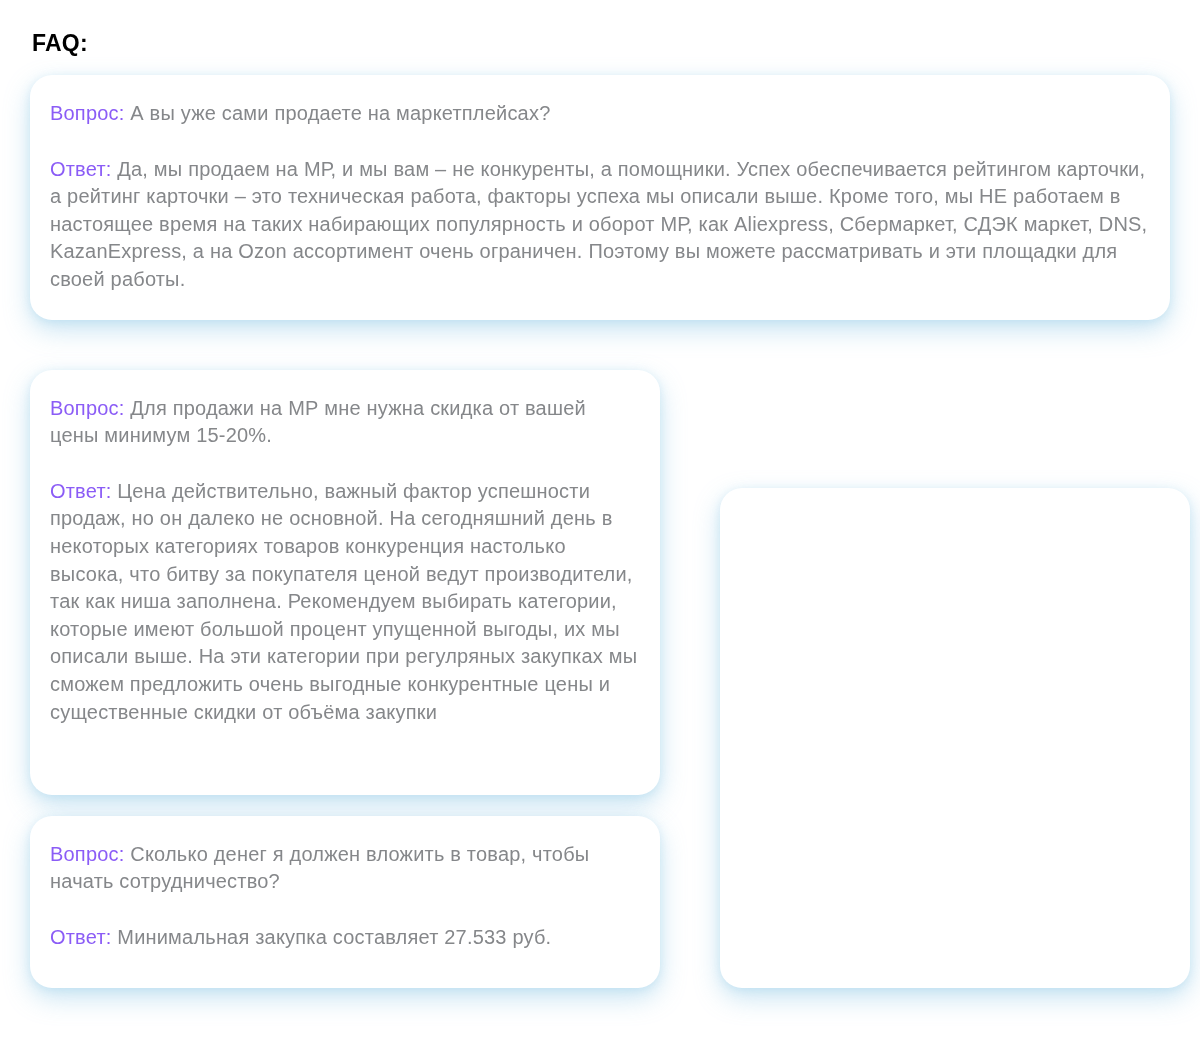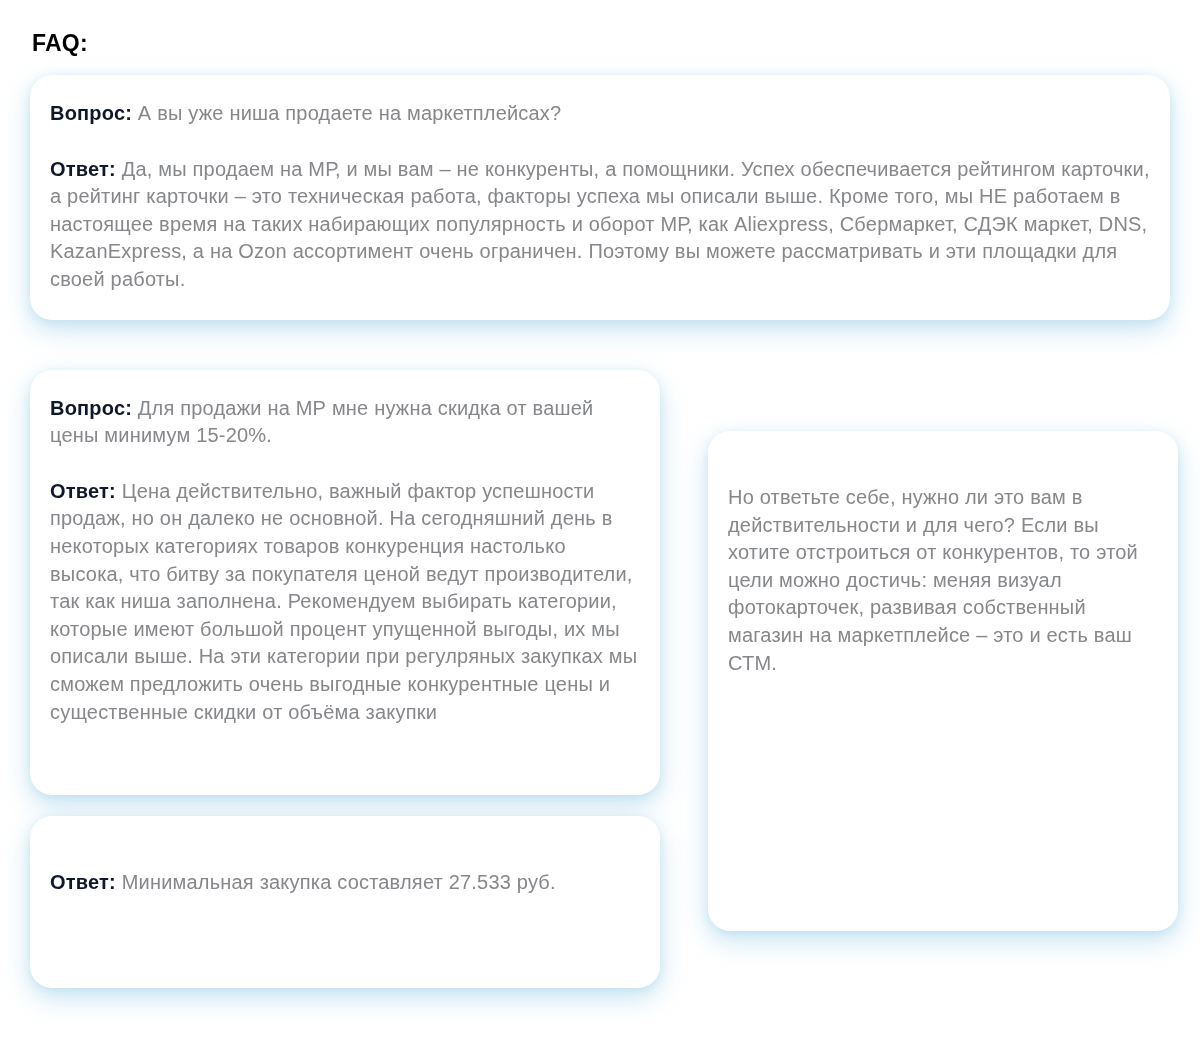--- a/index.html
+++ b/index.html
@@ -33,38 +33,38 @@
     box-sizing: border-box;
   }
   .card p {
     margin: 0;
     font-size: 20px;
     line-height: 1.38;
     color: #85878a;
     letter-spacing: 0.2px;
   }
   .lbl {
-    font-weight: 700;
-    color: #0f172a;
+    font-weight: 400;
+    color: #8b5cf6;
   }
   .answer {
     margin-top: 28px !important;
   }
   .answer-extra {
     margin-top: 28px !important;
   }
   .card-full {
     margin-top: 18px;
     min-height: 222px;
   }
   .columns {
     display: flex;
-    gap: 48px;
+    gap: 60px;
     margin-top: 50px;
-    align-items: center;
+    align-items: flex-end;
   }
   .col-left {
     flex: 0 0 630px;
     width: 630px;
     display: flex;
     flex-direction: column;
     gap: 21px;
   }
   .col-right {
     flex: 0 0 470px;
@@ -76,42 +76,42 @@
   .card-ctm { min-height: 500px; }
 </style>
 </head>
 <body>
 
 <div class="page">
 
   <h1 class="faq-title">FAQ:</h1>
 
   <section class="card card-full">
-    <p class="question"><span class="lbl">Вопрос:</span> <span>А вы уже ниша продаете на маркетплейсах?</span></p>
+    <p class="question"><span class="lbl">Вопрос:</span> <span>А вы уже сами продаете на маркетплейсах?</span></p>
     <p class="answer"><span class="lbl">Ответ:</span> <span>Да, мы продаем на МР, и мы вам – не конкуренты, а помощники. Успех обеспечивается рейтингом карточки, а рейтинг карточки – это техническая работа, факторы успеха мы описали выше. Кроме того, мы НЕ работаем в настоящее время на таких набирающих популярность и оборот МР, как Aliexpress, Сбермаркет, СДЭК маркет, DNS, KazanExpress, а на Ozon ассортимент очень ограничен. Поэтому вы можете рассматривать и эти площадки для своей работы.</span></p>
   </section>
 
   <div class="columns">
 
     <div class="col-left">
 
       <section class="card card-discount">
         <p class="question"><span class="lbl">Вопрос:</span> <span>Для продажи на МР мне нужна скидка от вашей цены минимум 15-20%.</span></p>
         <p class="answer"><span class="lbl">Ответ:</span> <span>Цена действительно, важный фактор успешности продаж, но он далеко не основной. На сегодняшний день в некоторых категориях товаров конкуренция настолько высока, что битву за покупателя ценой ведут производители, так как ниша заполнена. Рекомендуем выбирать категории, которые имеют большой процент упущенной выгоды, их мы описали выше. На эти категории при регулряных закупках мы сможем предложить очень выгодные конкурентные цены и существенные скидки от объёма закупки</span></p>
       </section>
 
       <section class="card card-min-investment">
+        <p class="question"><span class="lbl">Вопрос:</span> <span>Сколько денег я должен вложить в товар, чтобы начать сотрудничество?</span></p>
         <p class="answer"><span class="lbl">Ответ:</span> <span>Минимальная закупка составляет 27.533 руб.</span></p>
       </section>
 
     </div>
 
     <div class="col-right">
 
       <section class="card card-ctm">
-        <p class="answer-extra">Но ответьте себе, нужно ли это вам в действительности и для чего? Если вы хотите отстроиться от конкурентов, то этой цели можно достичь: меняя визуал фотокарточек, развивая собственный магазин на маркетплейсе – это и есть ваш СТМ.</p>
       </section>
 
     </div>
 
   </div>
 
 </div>
 
 </body></html>

